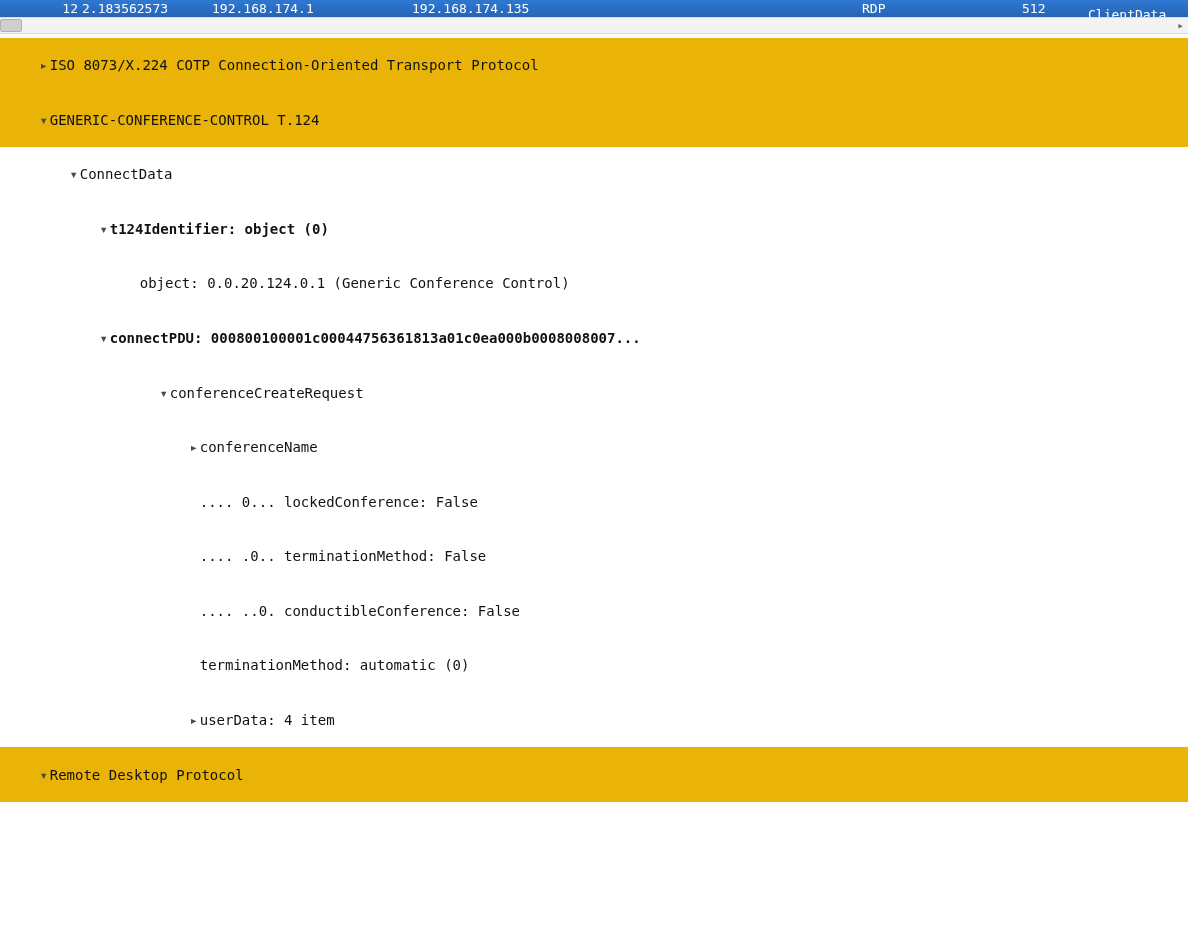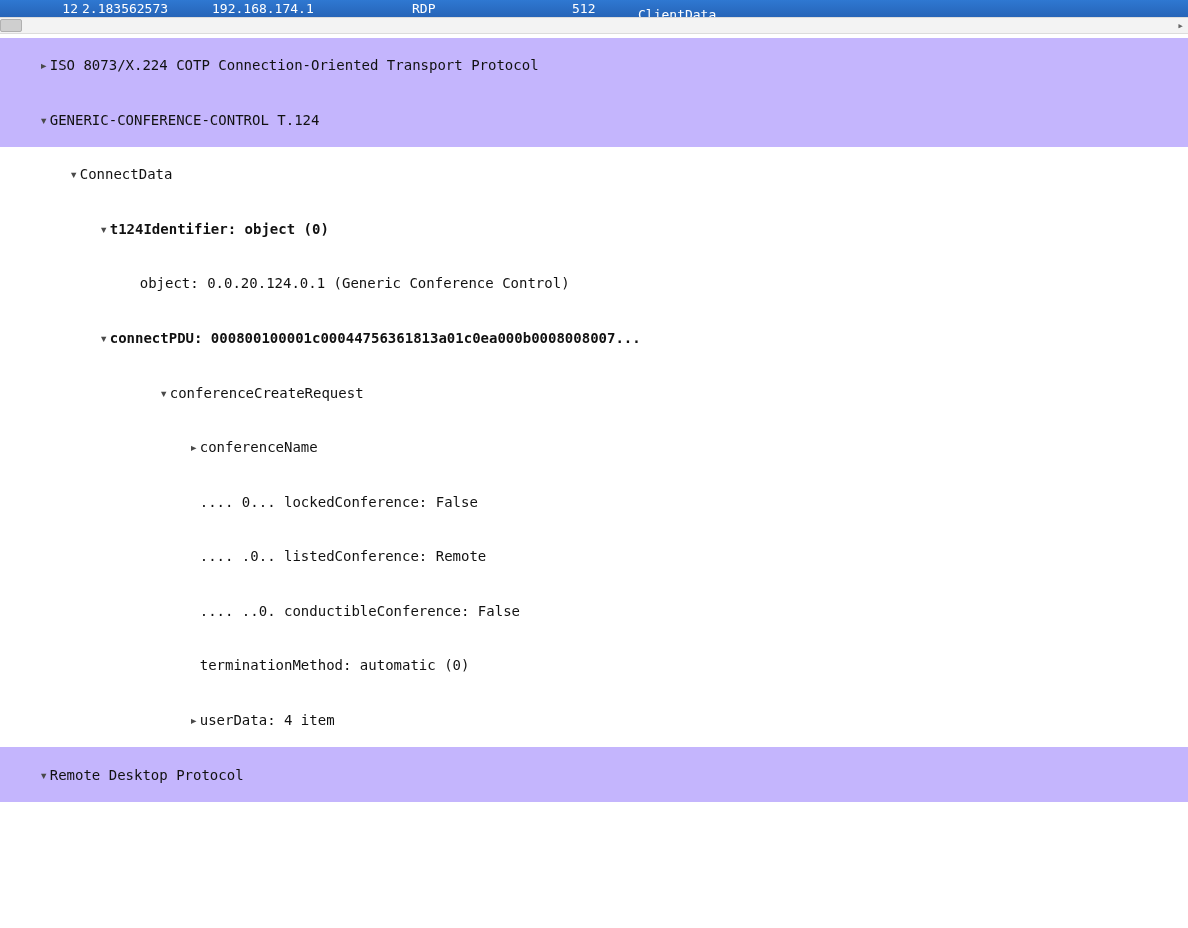--- a/index.html
+++ b/index.html
@@ -69,21 +69,21 @@
   
   .tree {
     padding: 4px 0 8px 0;
     user-select: text;
   }
   .tree-row {
     white-space: pre;
     padding: 0 4px;
   }
   .tree-row.top {
-    background: #c4b5fd;
+    background: #eab308;
   }
   .tree-row .arrow {
     display: inline-block;
     width: 12px;
     text-align: center;
     color: #4a4a4a;
   }
   .tree-row .arrow.blank { color: transparent; }
 
   
@@ -98,20 +98,21 @@
   .track { position: relative; }
 
 </style>
 </head>
 <body>
 
 <div class="pkt-list-row">
   <span class="pkt-no">12</span>
   <span class="pkt-time">2.183562573</span>
   <span class="pkt-src">192.168.174.1</span>
+  <span class="pkt-dst">192.168.174.135</span>
   <span class="pkt-proto">RDP</span>
   <span class="pkt-len">512</span>
   <span class="pkt-info">ClientData</span>
 </div>
 
 <div class="hscroll">
   <span class="arrow left">◂</span>
   <span class="thumb"></span>
   <span class="arrow right">▸</span>
 </div>
@@ -141,21 +142,21 @@
   <div class="tree-row lvl4">
     <span class="arrow">▾</span><span>conferenceCreateRequest</span>
   </div>
   <div class="tree-row lvl5">
     <span class="arrow">▸</span><span>conferenceName</span>
   </div>
   <div class="tree-row lvl5">
     <span class="arrow blank">▸</span><span>.... 0... lockedConference: False</span>
   </div>
   <div class="tree-row lvl5">
-    <span class="arrow blank">▸</span><span>.... .0.. listedConference: Remote</span>
+    <span class="arrow blank">▸</span><span>.... .0.. terminationMethod: False</span>
   </div>
   <div class="tree-row lvl5">
     <span class="arrow blank">▸</span><span>.... ..0. conductibleConference: False</span>
   </div>
   <div class="tree-row lvl5">
     <span class="arrow blank">▸</span><span>terminationMethod: automatic (0)</span>
   </div>
   <div class="tree-row lvl5">
     <span class="arrow">▸</span><span>userData: 4 item</span>
   </div>

